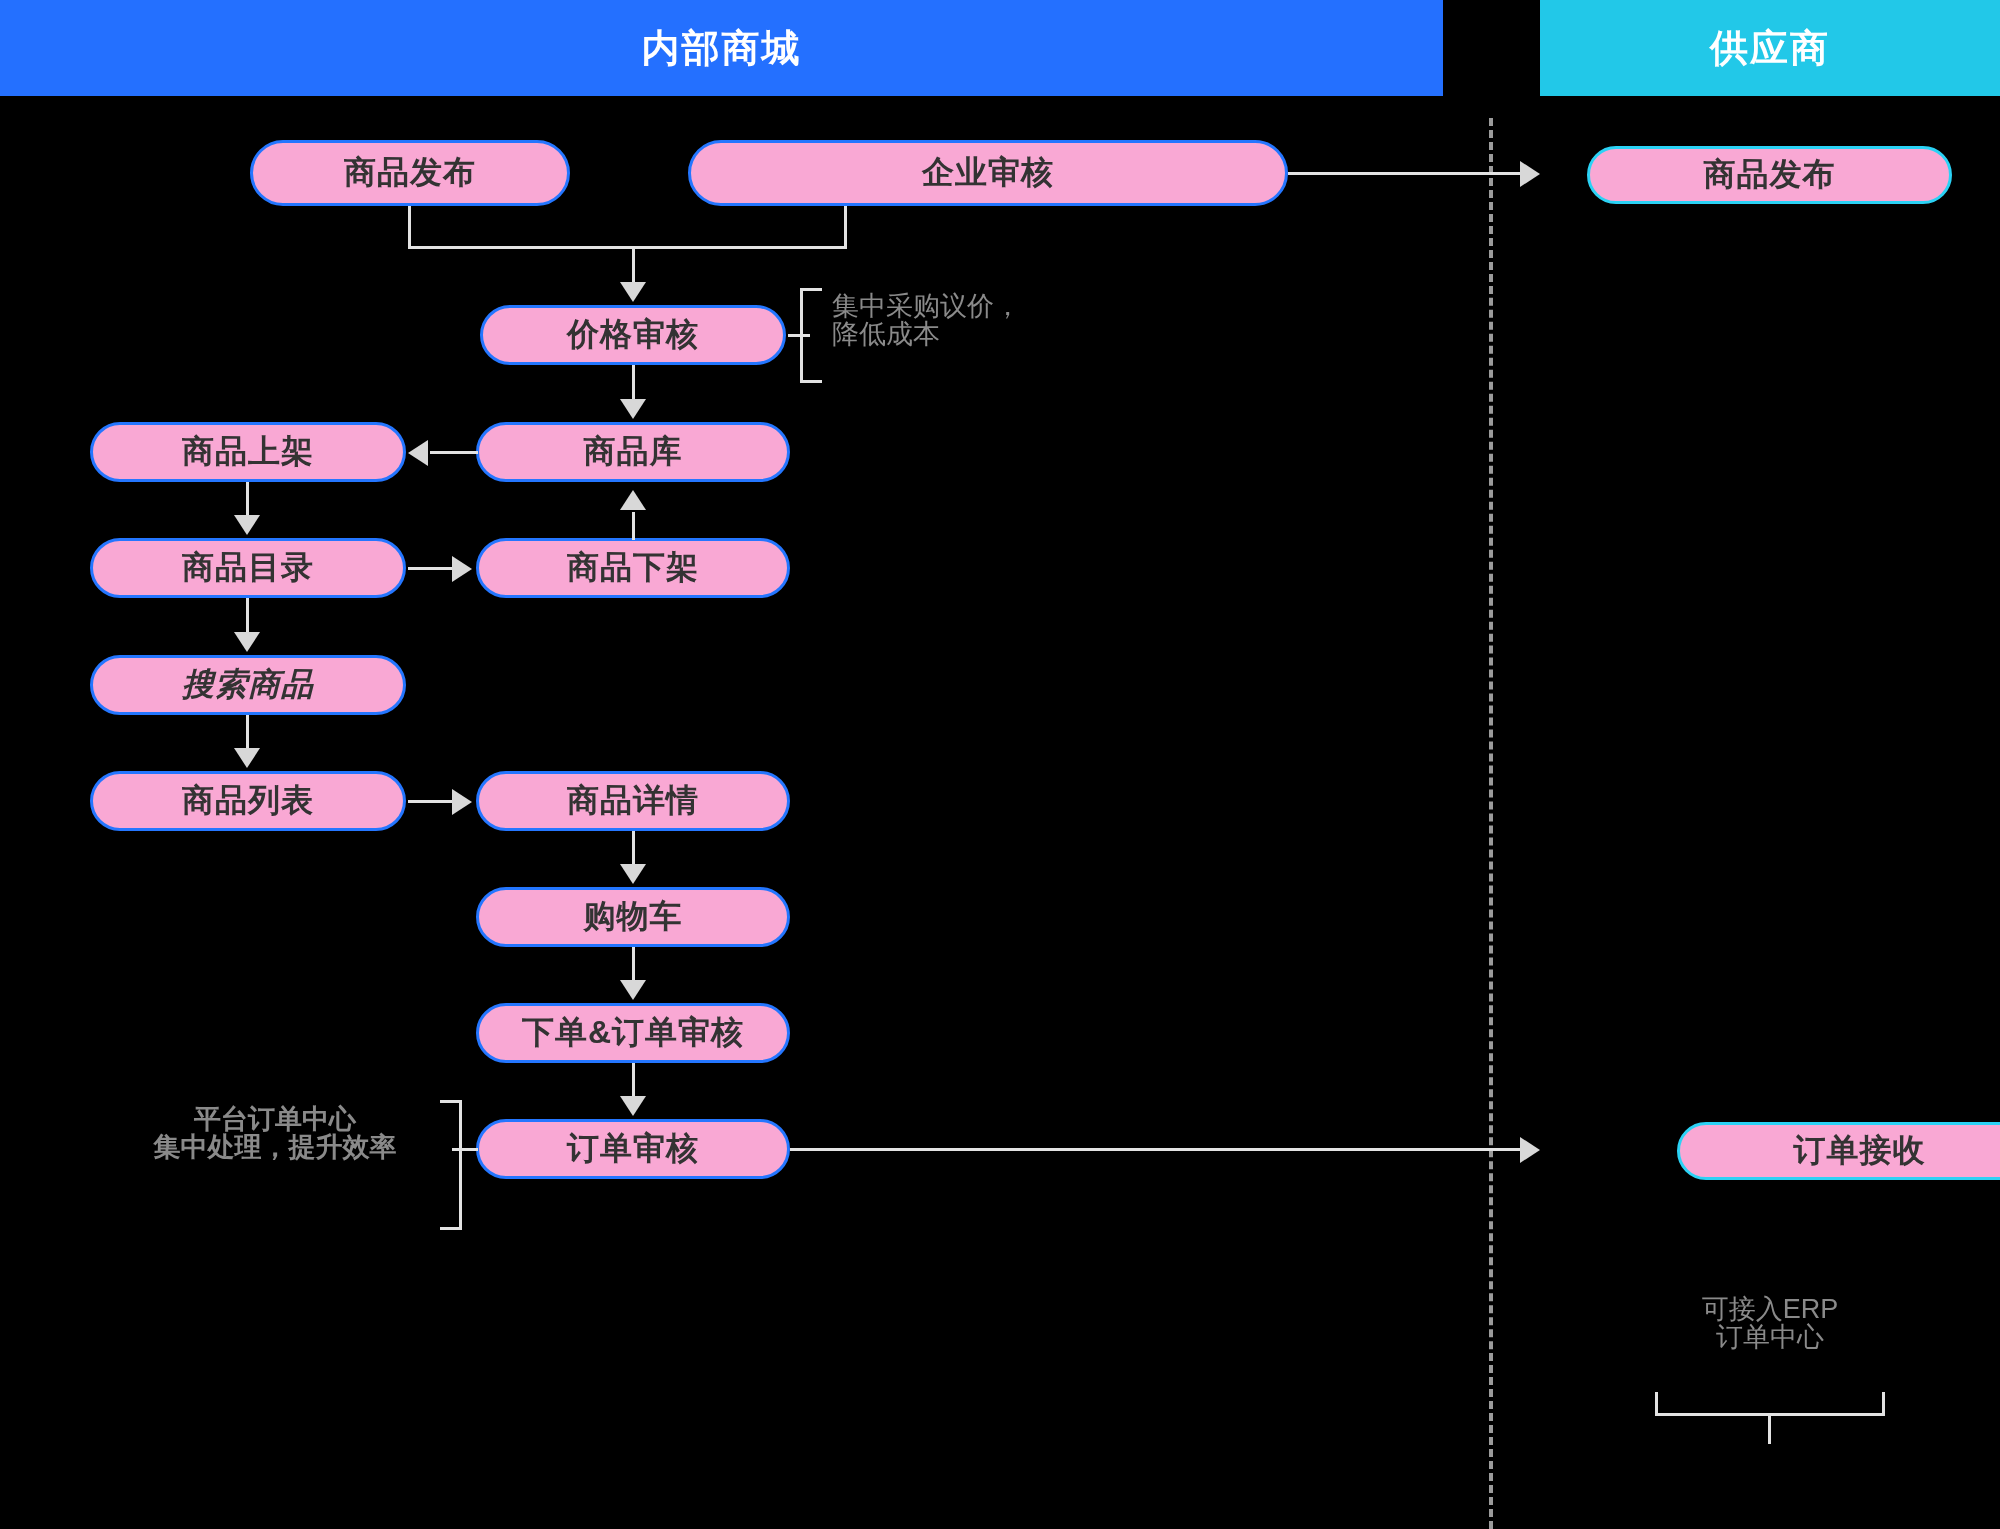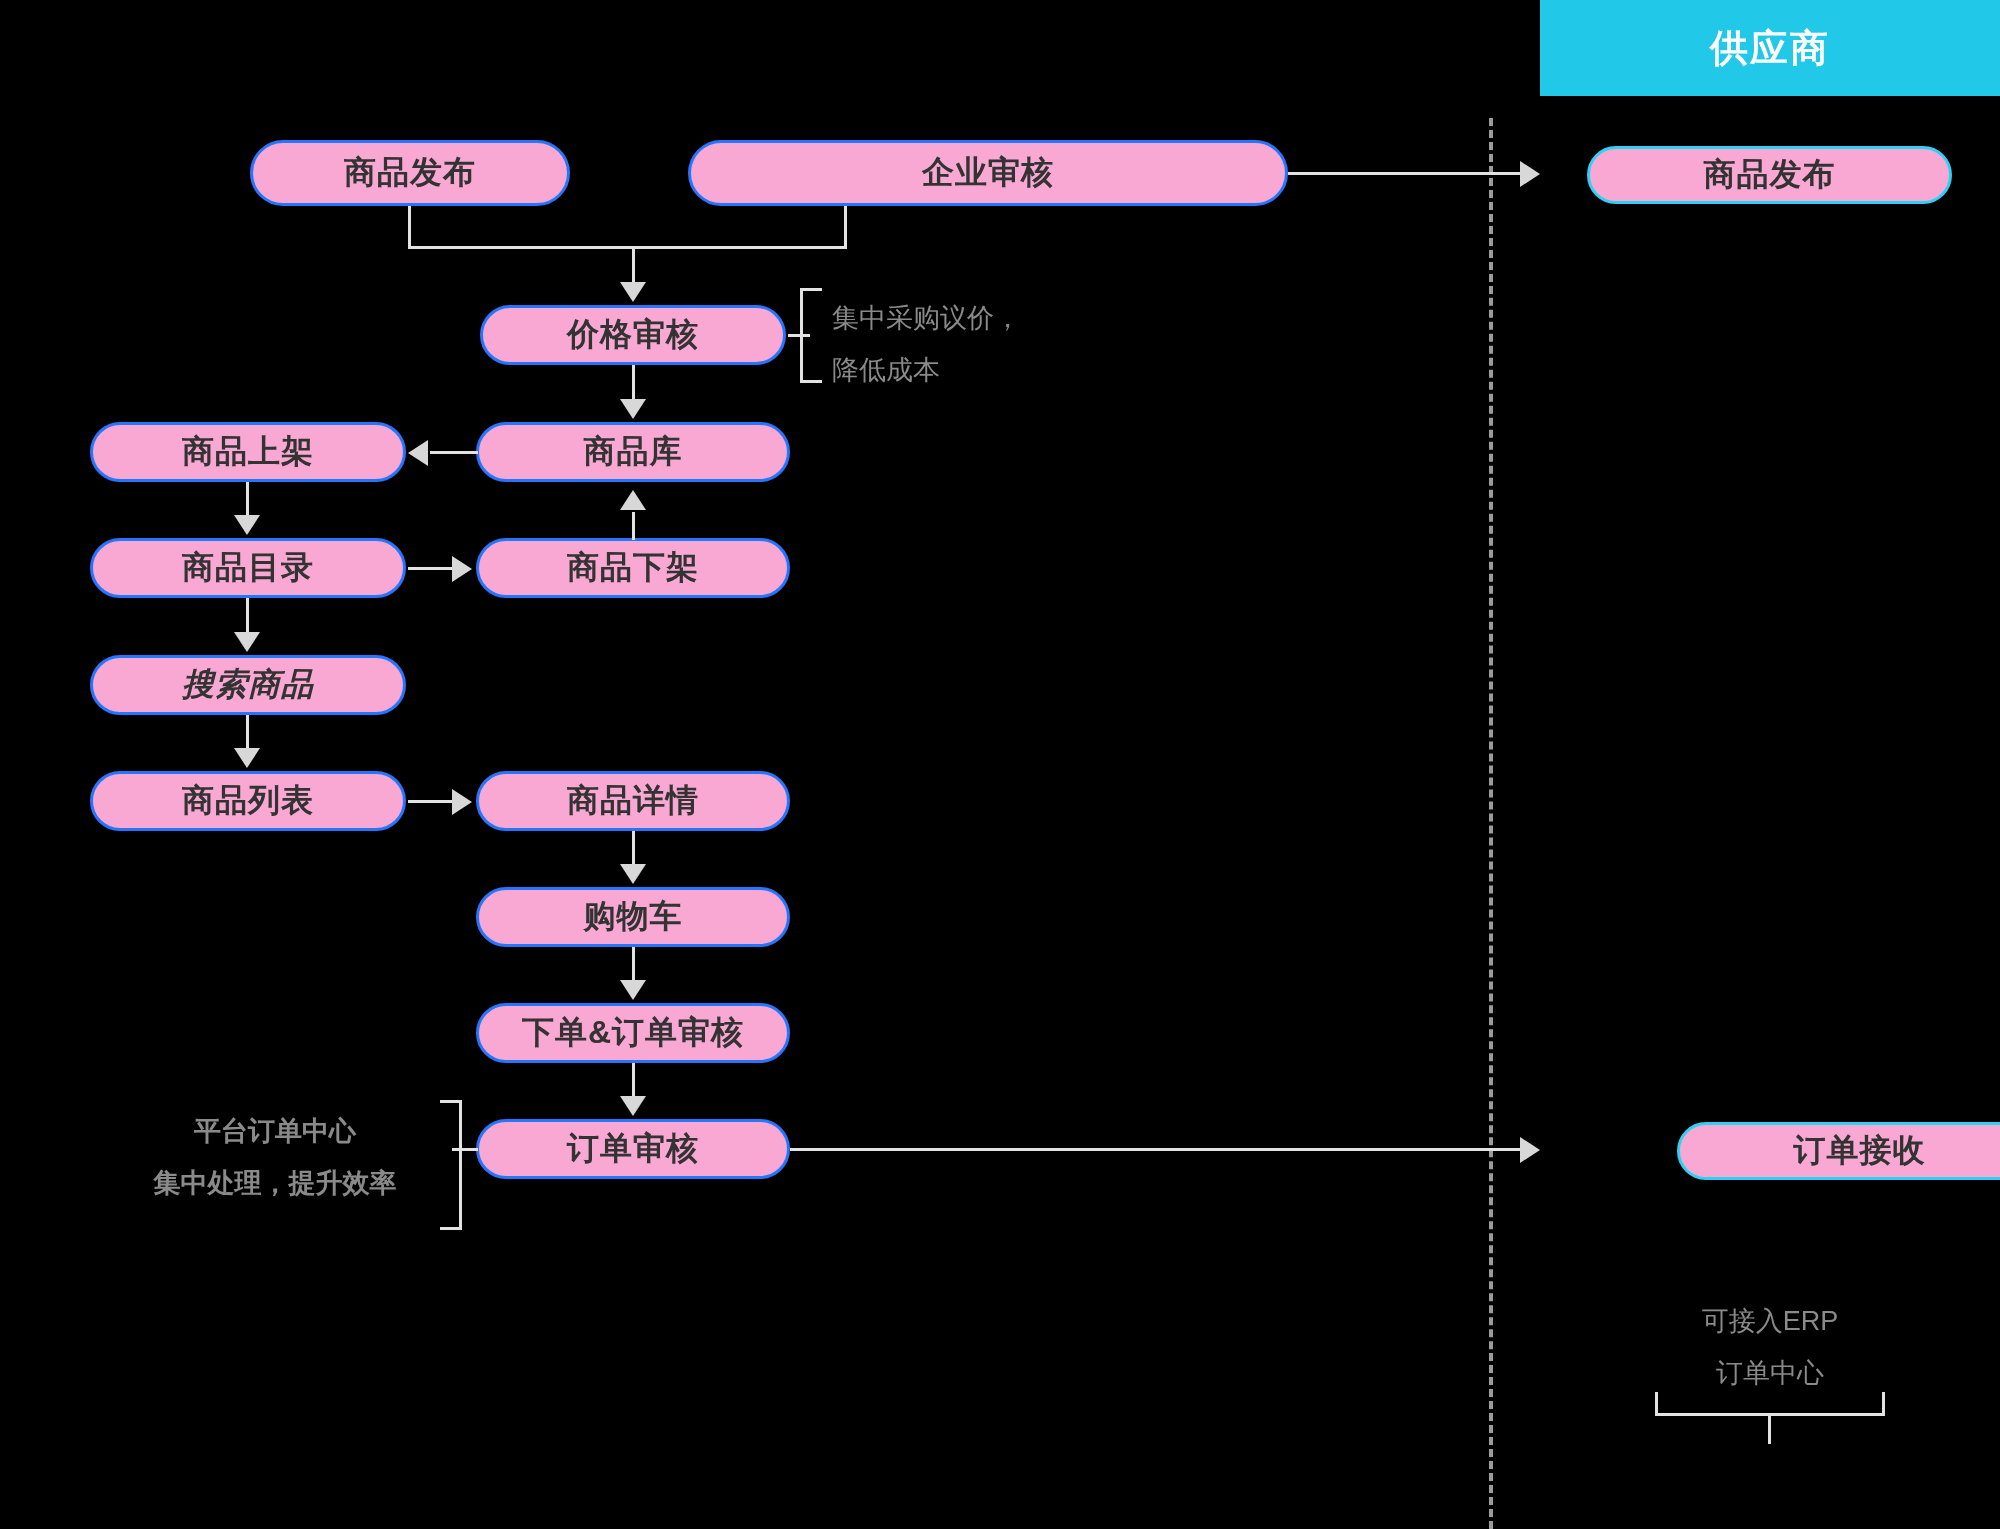--- a/index.html
+++ b/index.html
@@ -94,21 +94,21 @@
     border-top: 13px solid transparent;
     border-bottom: 13px solid transparent;
     border-right: 20px solid #d8d8d8;
   }
 
   
   .note {
     position: absolute;
     color: #8a8a8a;
     font-size: 27px;
-    line-height: 52px;
+    line-height: 28px;
     white-space: pre-line;
     font-weight: normal;
   }
   .note.right-al { text-align: center; font-weight: bold; }
   .note.center-al { text-align: center; }
 
   .bracket {
     position: absolute;
     box-sizing: border-box;
     border-color: #e3e3e3;
@@ -125,20 +125,23 @@
   
   .bracket.down-open {
     border-width: 0 3px 3px 3px;
   }
 </style>
 </head>
 <body>
 
 <div id="canvas">
 
+  <div class="band band-left">
+    <span>内部商城</span>
+  </div>
   <div class="band band-right">
     <span>供应商</span>
   </div>
 
   <div class="divider"></div>
 
   <div class="node blue" style="left:250px; top:140px; width:320px; height:66px;">
     <span>商品发布</span>
   </div>
 

